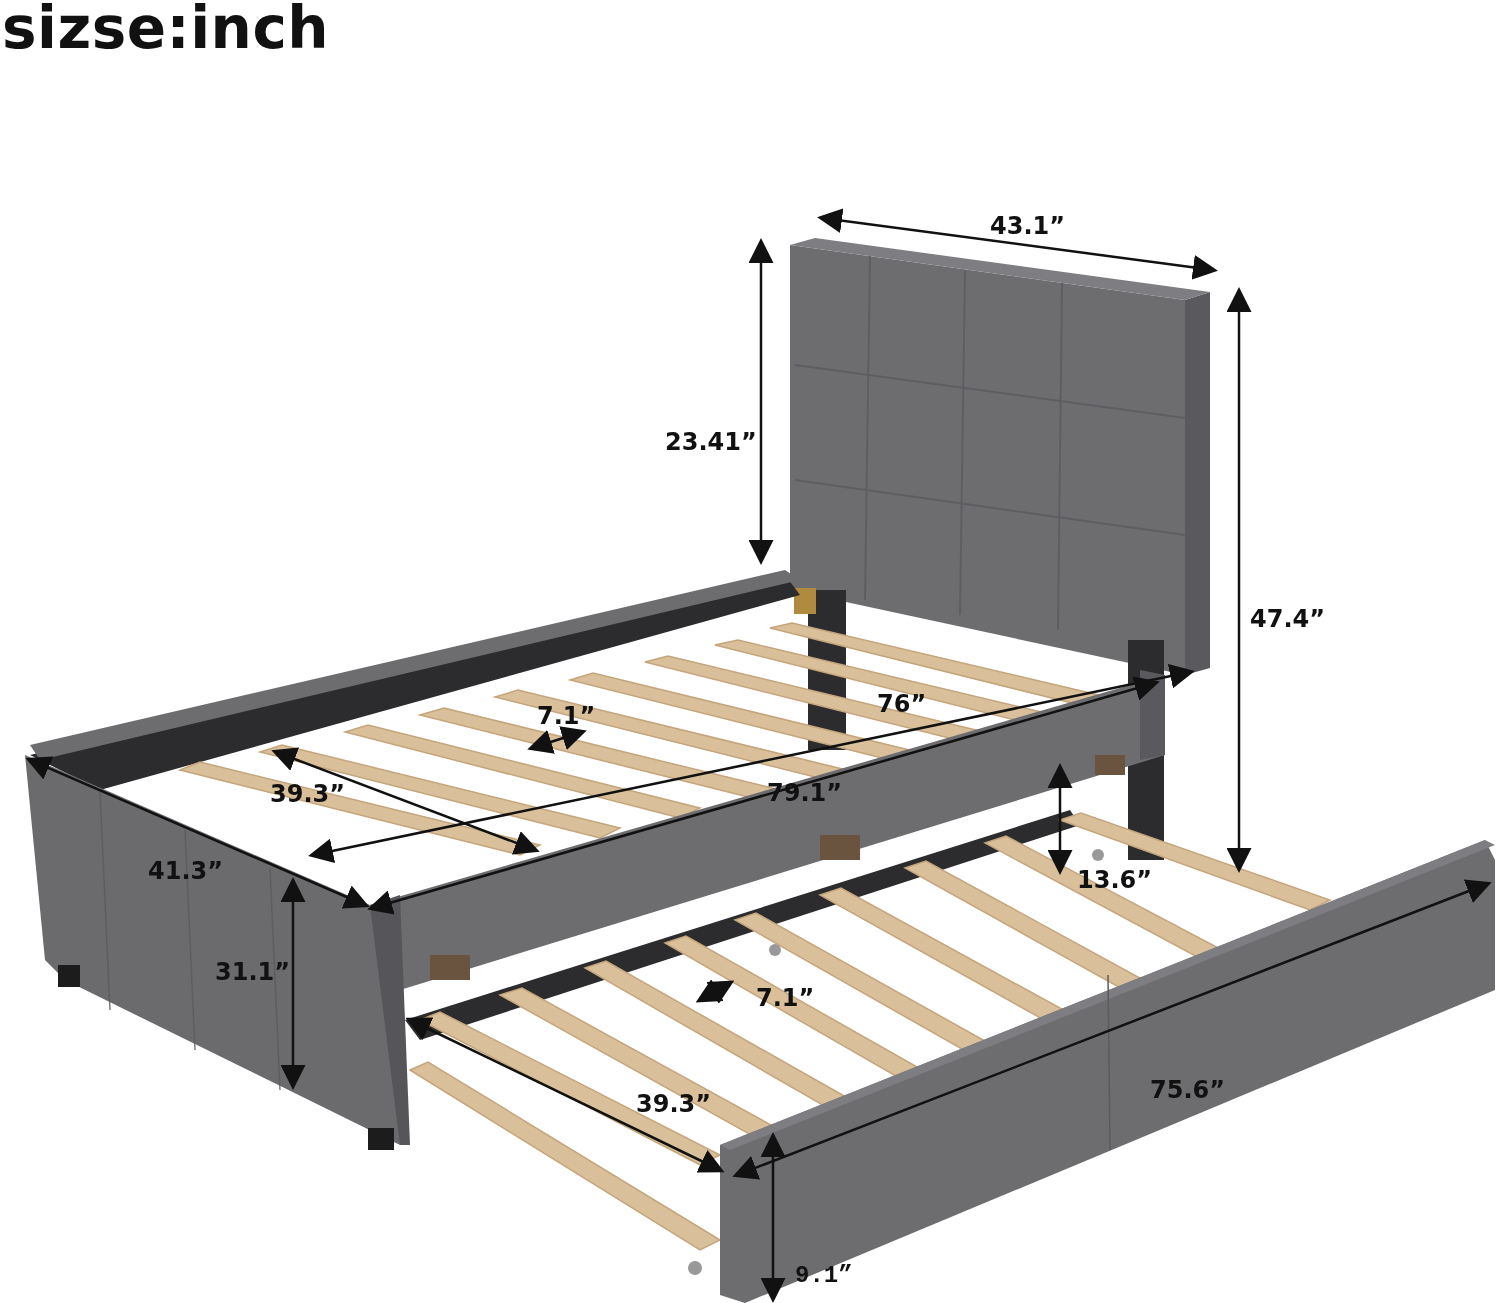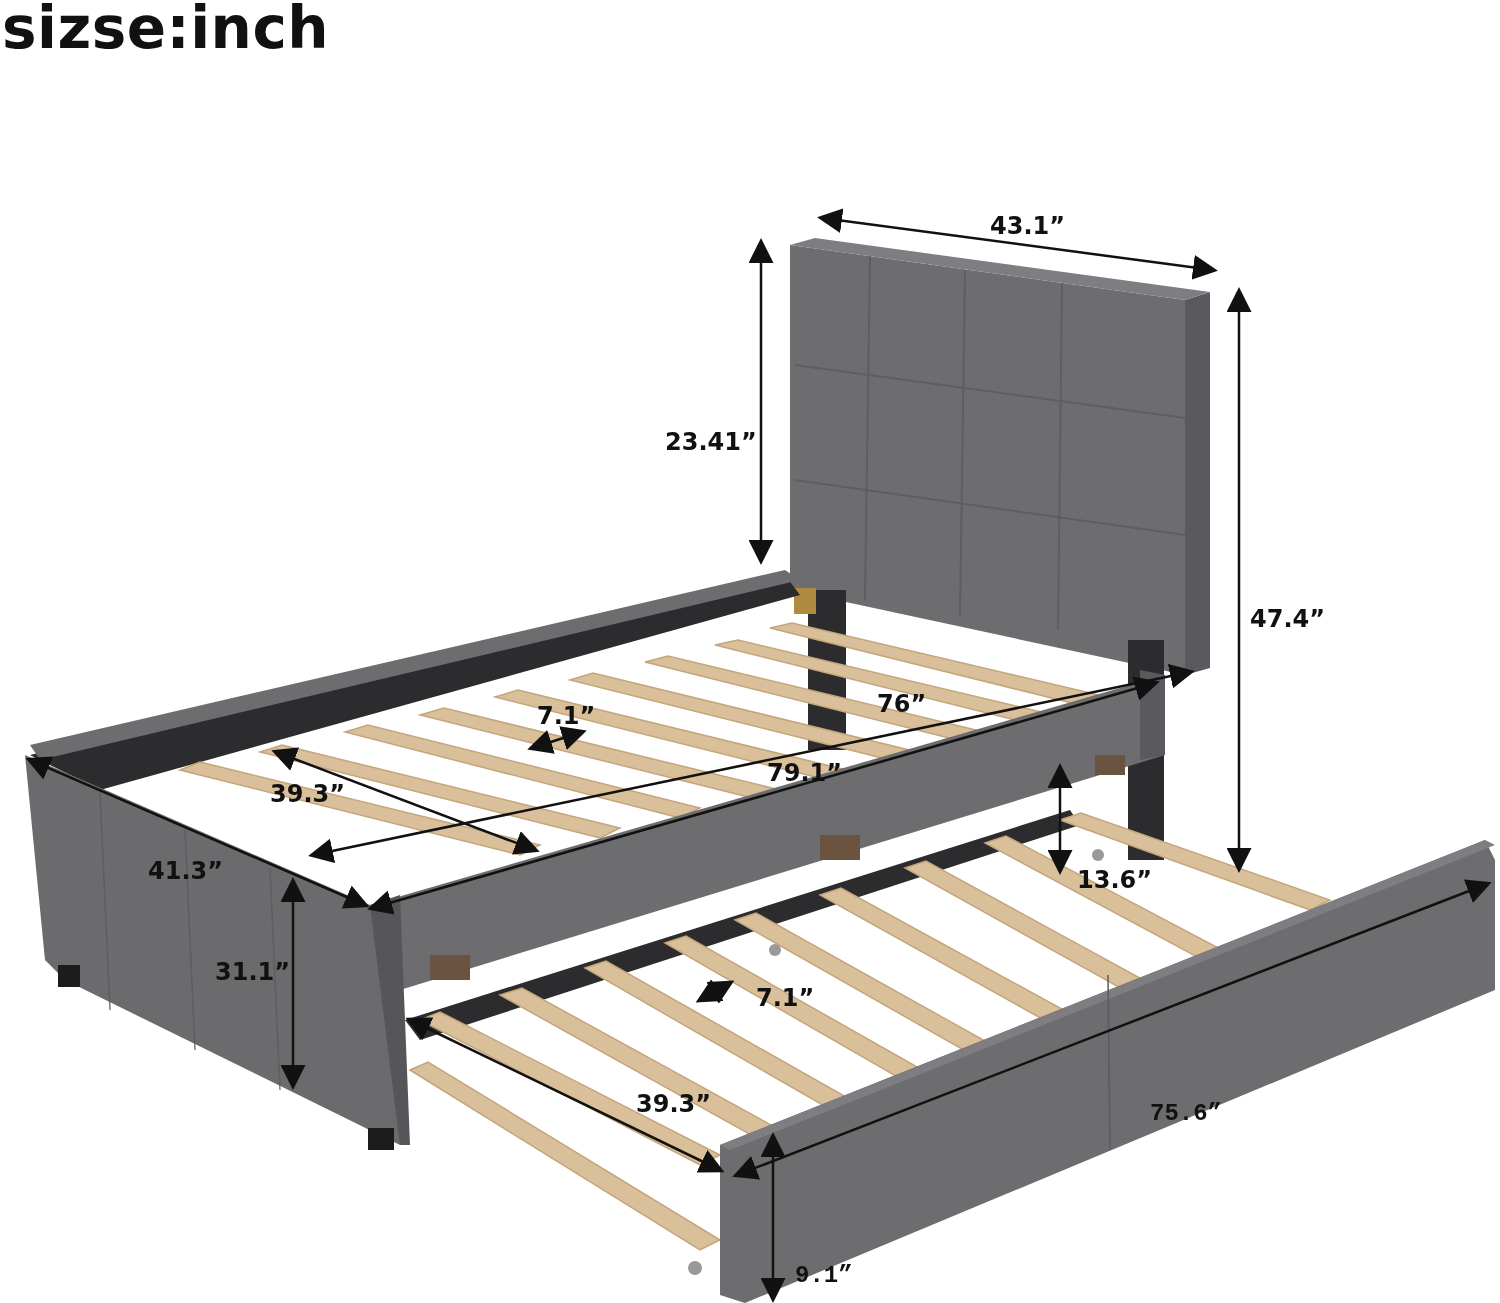--- a/index.html
+++ b/index.html
@@ -111,20 +111,20 @@
     <line x1="773" y1="1137" x2="773" y2="1298" marker-start="url(#ah)" marker-end="url(#ah)"></line>
   </g>
 </svg>
 
 <div class="lbl" style="left:990px;top:198px;margin-top:14px;">43.1”</div>
 <div class="lbl" style="left:665px;top:428px;">23.41”</div>
 <div class="lbl" style="left:1250px;top:605px;">47.4”</div>
 <div class="lbl" style="left:877px;top:690px;text-align:center;">76”</div>
 <div class="lbl" style="left:537px;top:702px;">7.1”</div>
 <div class="lbl" style="left:270px;top:780px;">39.3”</div>
-<div class="lbl" style="left:767px;top:759px;">79.1”</div>
+<div class="lbl" style="left:767px;top:779px;">79.1”</div>
 <div class="lbl" style="left:148px;top:857px;text-align:right;">41.3”</div>
 <div class="lbl" style="left:215px;top:958px;">31.1”</div>
 <div class="lbl" style="left:1077px;top:866px;">13.6”</div>
 <div class="lbl" style="left:756px;top:984px;">7.1”</div>
-<div class="lbl" style="left:1150px;top:1100px;font-family:Liberation Mono, monospace;">75.6”</div>
+<div class="lbl" style="left:1150px;top:1076px;">75.6”</div>
 <div class="lbl" style="left:636px;top:1090px;">39.3”</div>
 <div class="lbl" style="left:795px;top:1262px;font-family:Liberation Mono, monospace;">9.1”</div>
 
 </body></html>

